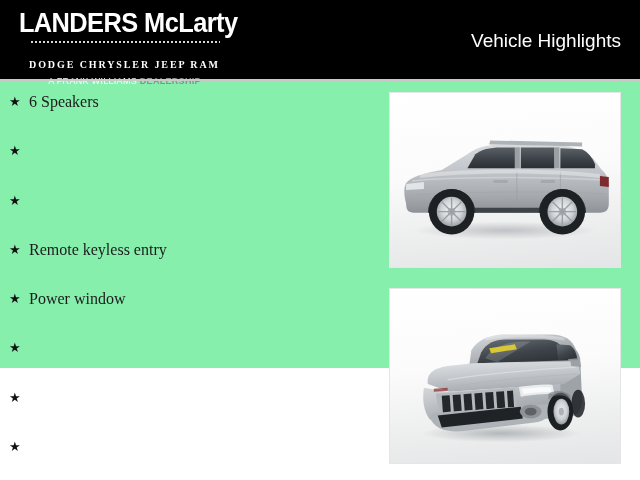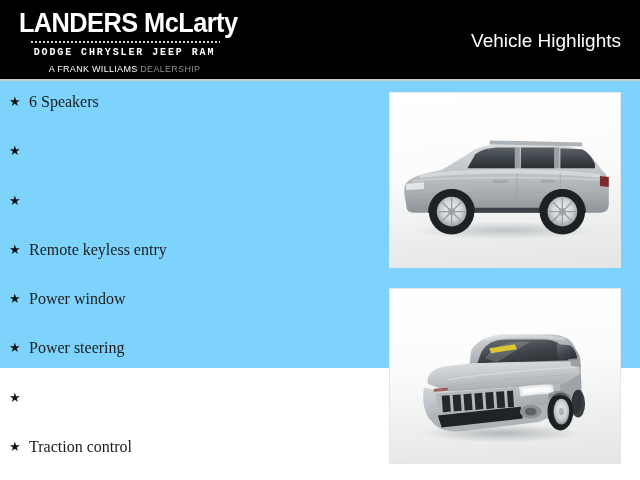--- a/index.html
+++ b/index.html
@@ -11,21 +11,21 @@
     width: 640px;
     height: 480px;
     overflow: hidden;
     font-family: "Liberation Sans", sans-serif;
     -webkit-font-smoothing: antialiased;
   }
   #page {
     position: relative;
     width: 640px;
     height: 368px;
-    background: #7dd3fc;
+    background: #86efac;
   }
 
   
   .header {
     position: absolute;
     left: 0;
     top: 0;
     width: 640px;
     height: 79px;
     background: #000000;
@@ -66,23 +66,23 @@
     display: block;
     margin: 3px auto 0 auto;
     width: 190px;
     height: 2px;
     background-image: radial-gradient(#d8d8d8 45%, transparent 46%);
     background-size: 4px 2px;
     background-repeat: repeat-x;
   }
   .logo-brands {
     display: block;
-    margin-top: 4px;
+    margin-top: 16px;
     color: #ffffff;
-    font-family: Liberation Mono, monospace;
+    font-family: Liberation Serif, serif;
     font-weight: bold;
     font-size: 10px;
     line-height: 12px;
     letter-spacing: 1.9px;
     white-space: nowrap;
   }
   .logo-tagline {
     display: block;
     margin-top: 5px;
     font-family: "Liberation Sans", sans-serif;
@@ -90,21 +90,21 @@
     line-height: 11px;
     letter-spacing: 0.3px;
     white-space: nowrap;
   }
   .tagline-strong {
     color: #ffffff;
     font-weight: normal;
   }
   .tagline-light {
     color: #8e8e8e;
-    font-weight: normal;
+    font-weight: bold;
   }
 
   
   .header-title {
     position: absolute;
     right: 19px;
     top: 29px;
     color: #ffffff;
     font-family: "Liberation Sans", sans-serif;
     font-size: 19px;
@@ -210,28 +210,26 @@
     <li class="feature-item">
       <span class="feature-bullet">★</span>
       <span class="feature-label">Remote keyless entry</span>
     </li>
     <li class="feature-item">
       <span class="feature-bullet">★</span>
       <span class="feature-label">Power window</span>
     </li>
     <li class="feature-item">
       <span class="feature-bullet">★</span>
-      <span class="feature-label">Power steering</span>
-    </li>
-    <li class="feature-item">
-      <span class="feature-bullet">★</span>
-    </li>
-    <li class="feature-item">
-      <span class="feature-bullet">★</span>
-      <span class="feature-label">Traction control</span>
+    </li>
+    <li class="feature-item">
+      <span class="feature-bullet">★</span>
+    </li>
+    <li class="feature-item">
+      <span class="feature-bullet">★</span>
     </li>
   </ul>
 
   <div class="photo-panel" id="photo-1">
     <div class="photo-bg"></div>
     <svg class="photo-svg" viewBox="0 0 232 176" preserveAspectRatio="xMidYMid meet">
       <defs>
         <linearGradient id="bodyA" x1="0" y1="0" x2="0" y2="1">
           <stop offset="0%" stop-color="#d8dbde"></stop>
           <stop offset="38%" stop-color="#c2c6ca"></stop>

